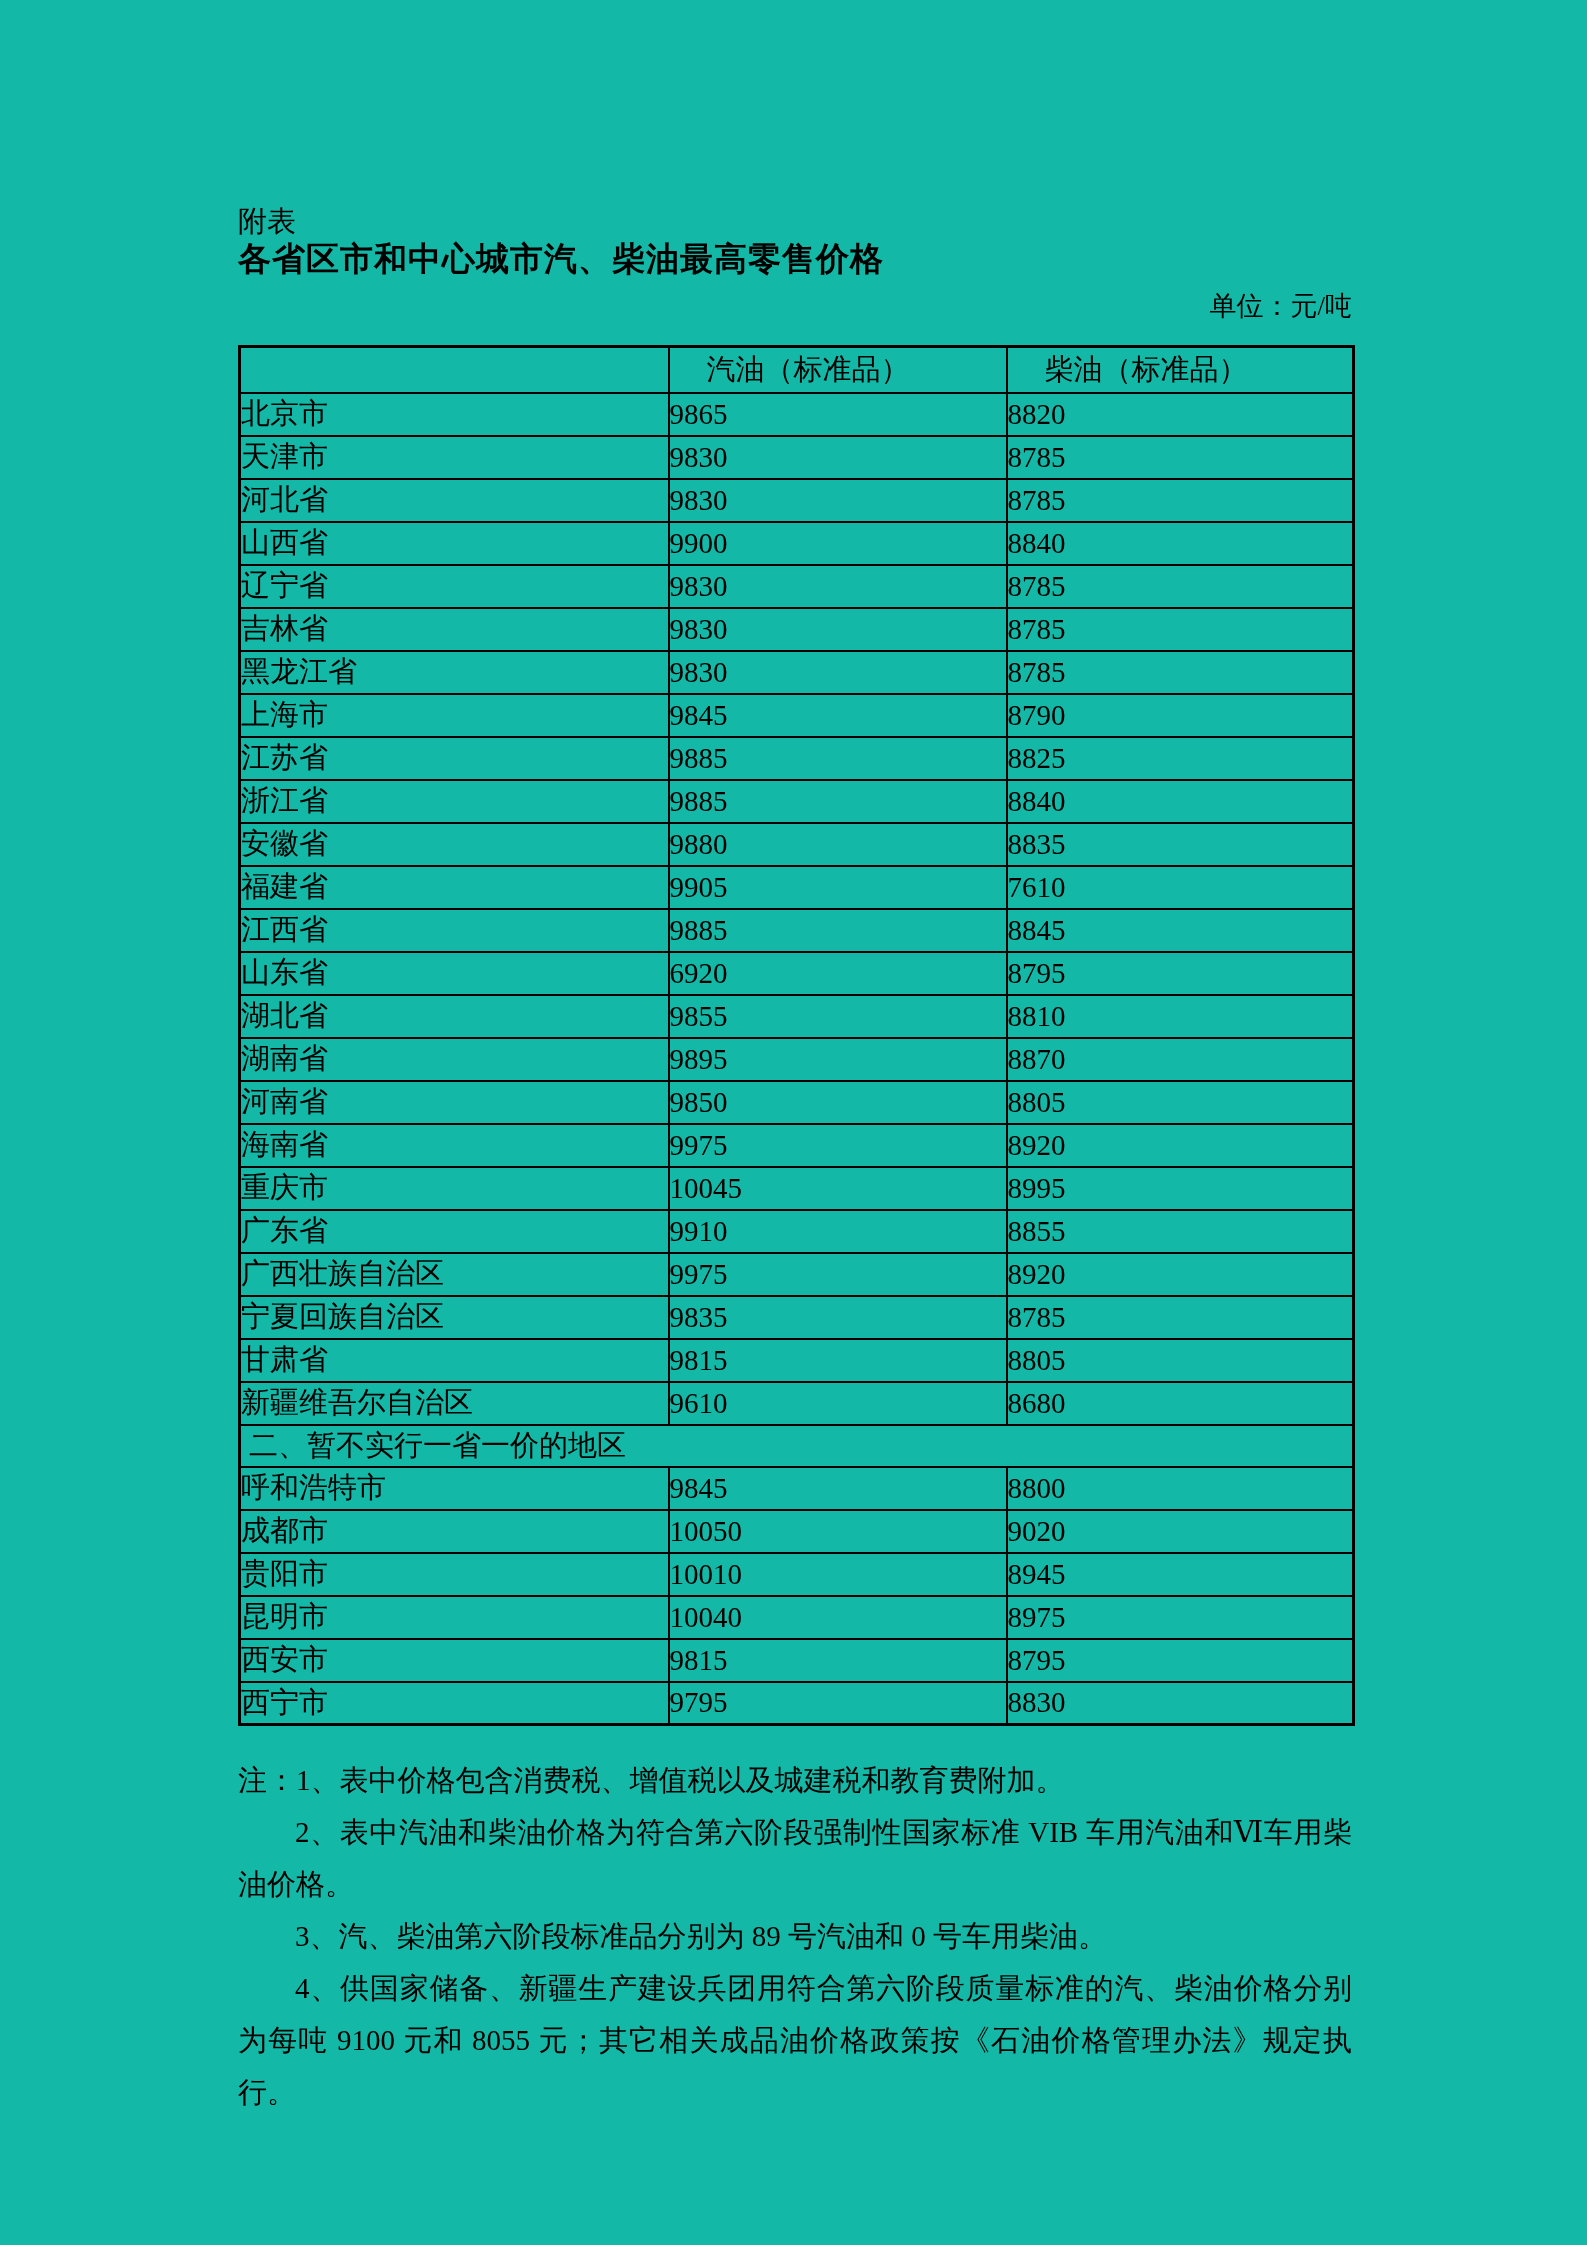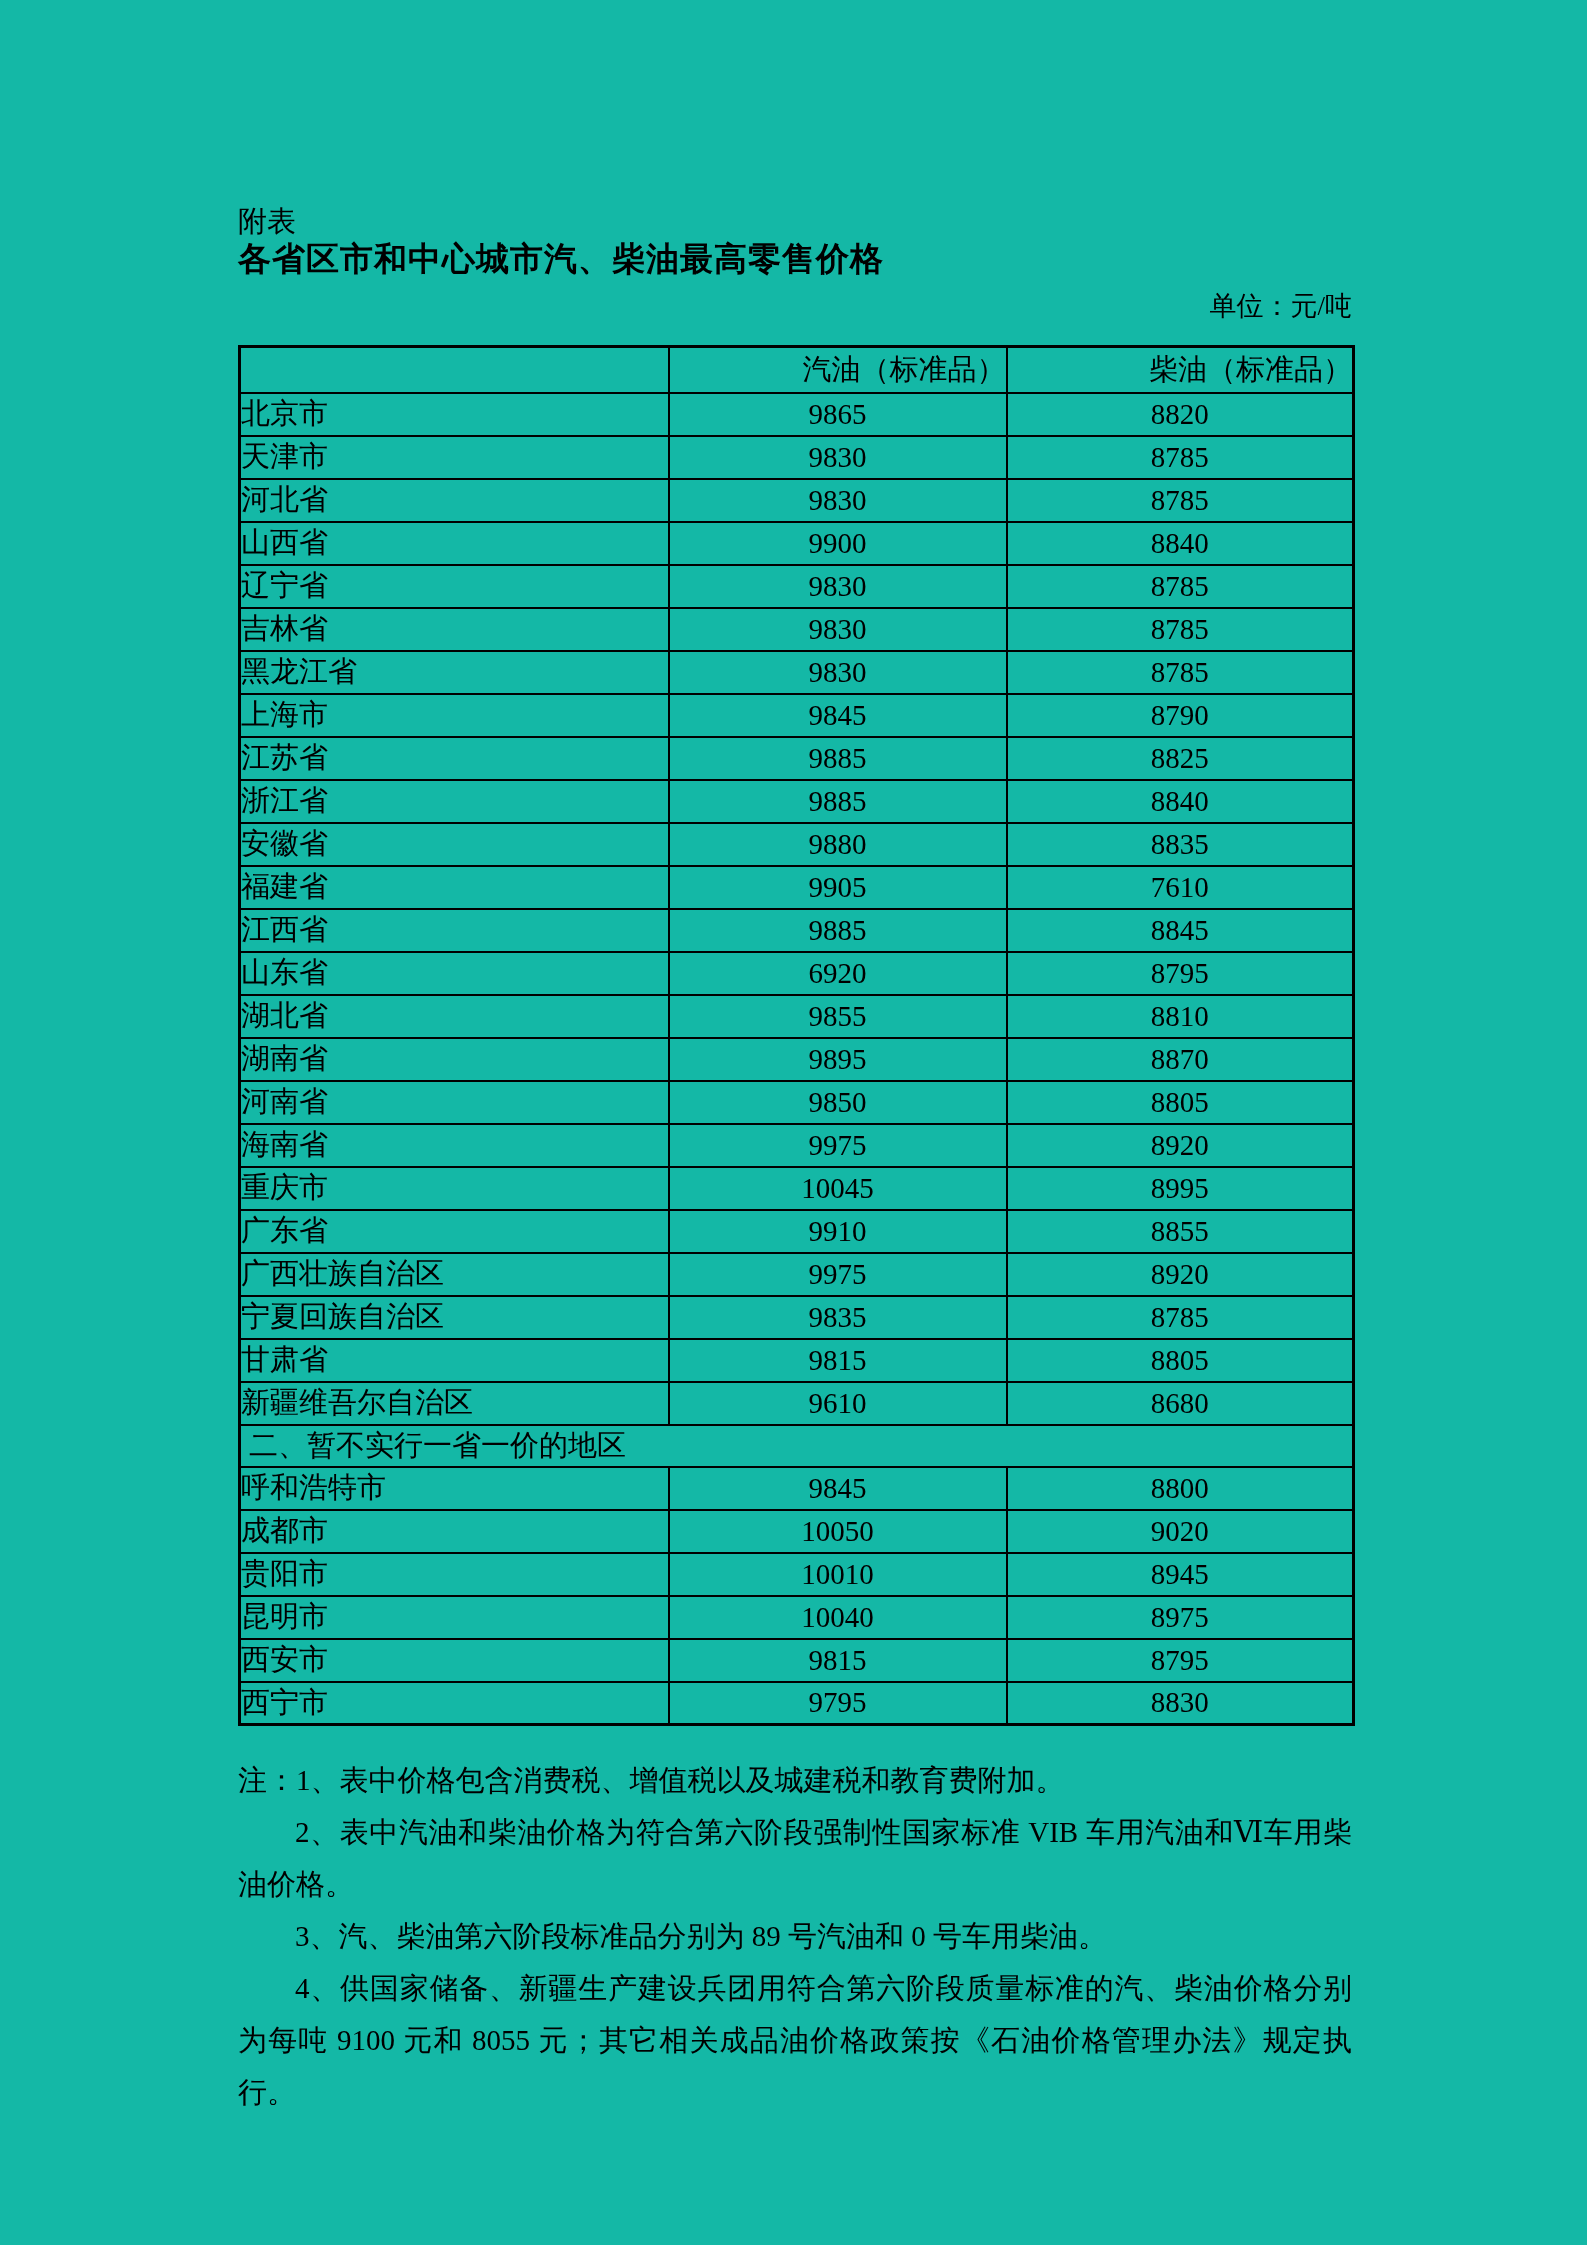--- a/index.html
+++ b/index.html
@@ -54,32 +54,32 @@
   table.price-table td {
     border: 2px solid #000000;
     font-size: 29px;
     font-weight: normal;
     vertical-align: middle;
     padding: 0;
     overflow: hidden;
     white-space: nowrap;
   }
   tr.header-row { height: 46px; }
-  tr.header-row th { text-align: right; }
+  tr.header-row th { text-align: left; padding-left: 37px; }
   tr.section-row { height: 42px; }
   tr.section-row td {
     text-align: left;
     padding-left: 8px;
   }
   tr.data-row { height: 43px; }
   td.region-cell {
     text-align: left;
     padding-left: 84px;
   }
-  td.num-cell { text-align: center; }
+  td.num-cell { text-align: left; }
   .notes {
     margin-top: 28px;
     font-size: 29px;
   }
   .notes p {
     margin: 0;
     line-height: 52px;
     text-align: justify;
   }
   .notes p.indented { text-indent: 57px; }

